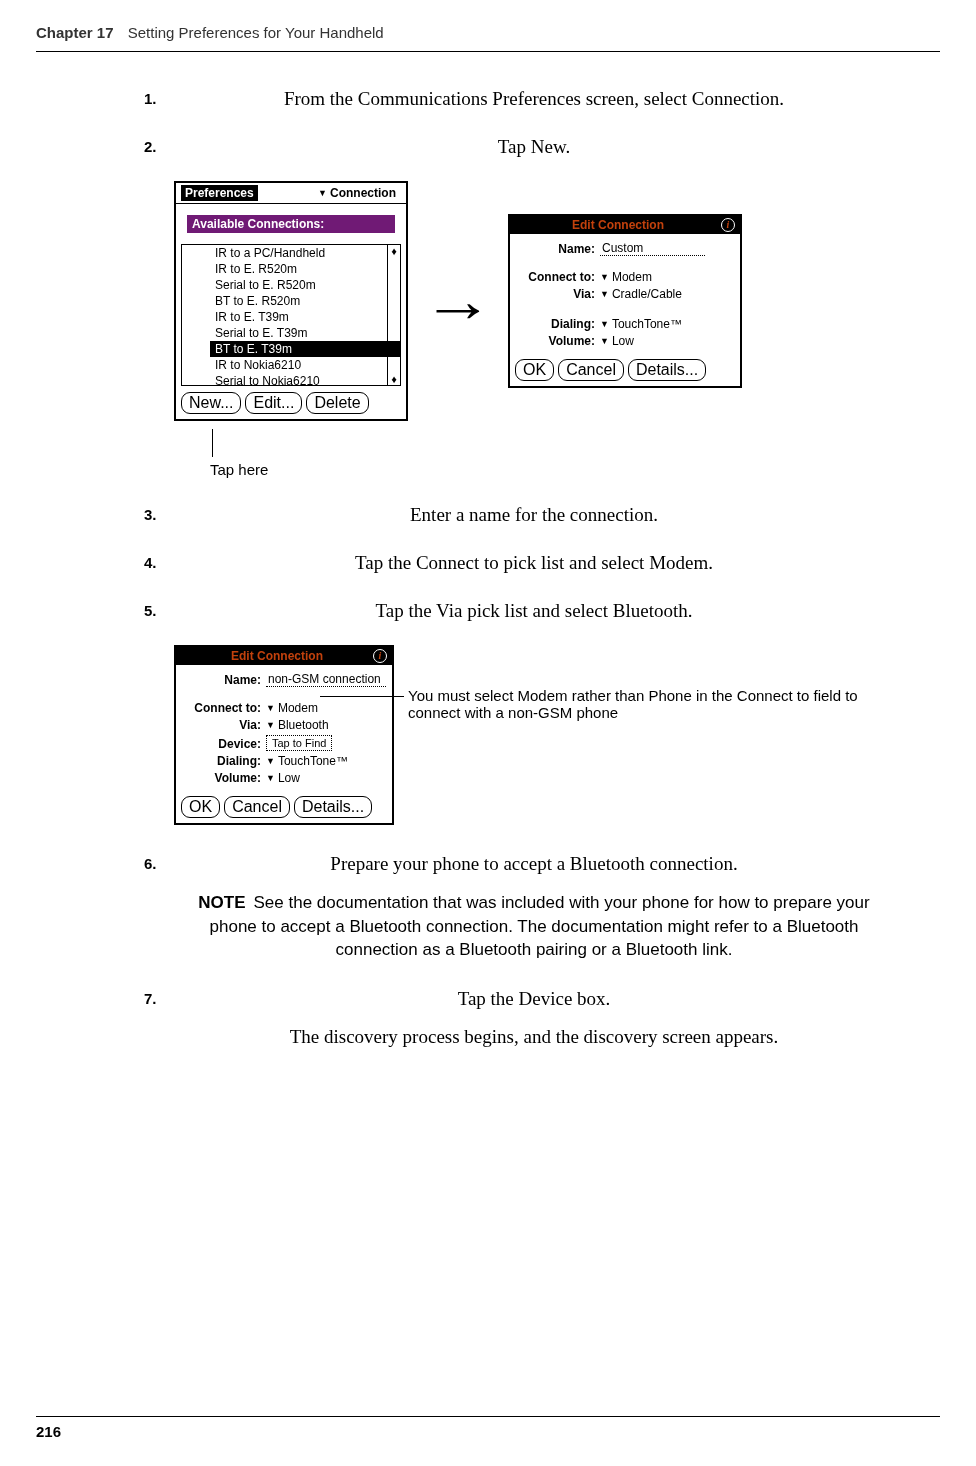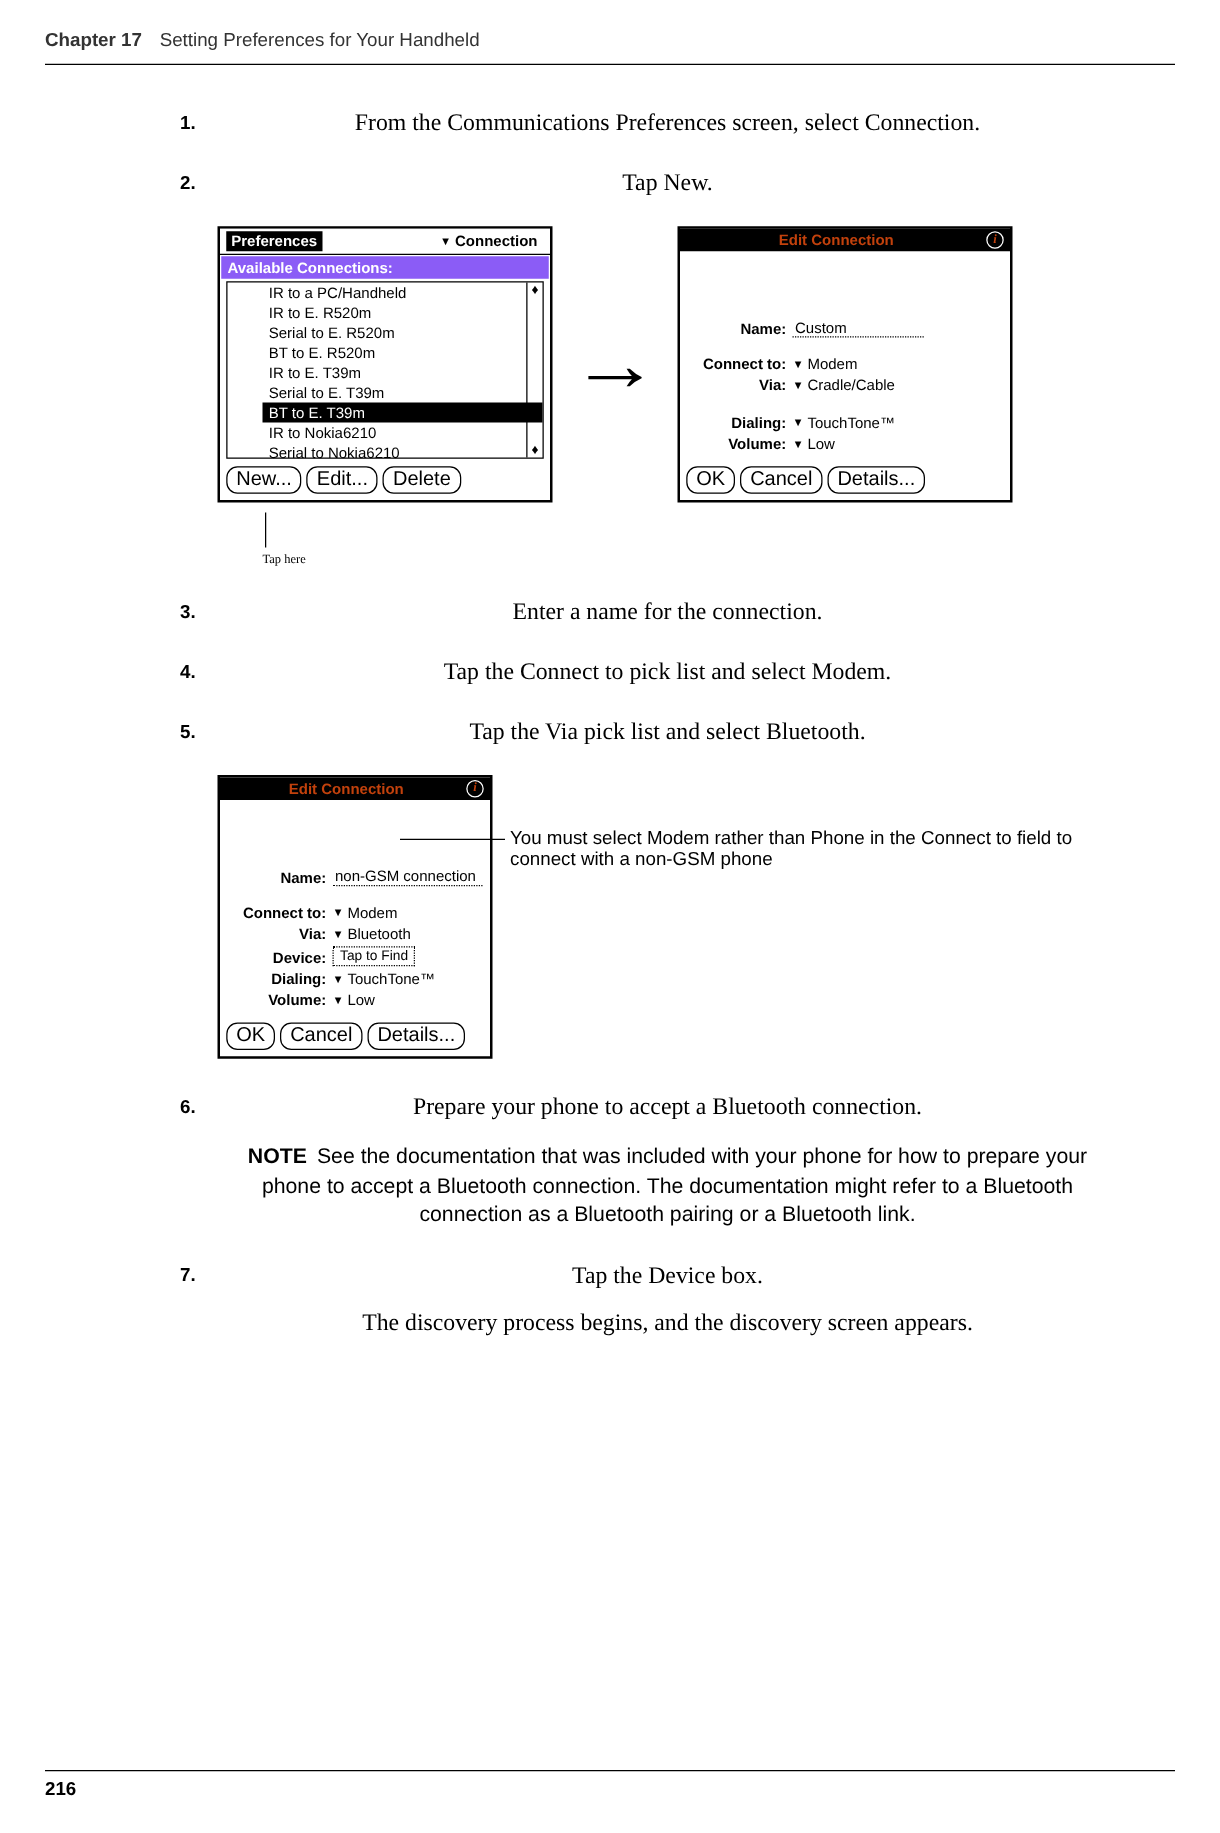--- a/index.html
+++ b/index.html
@@ -54,21 +54,21 @@
       font-size: 19px;
     }
     .figure-row {
       display: flex;
       align-items: center;
       margin: 4px 0 8px 30px;
       gap: 20px;
     }
     .palm-screen {
       border: 2px solid #000;
-      width: 268px;
+      width: 234px;
       background: #fff;
       font-family: Arial, Helvetica, sans-serif;
       font-size: 12px;
     }
     .ps-titlebar {
       background: #000;
       color: #c2410c;
       display: flex;
       justify-content: space-between;
       align-items: center;
@@ -77,25 +77,25 @@
     }
     .ps-titlebar .pick {
       background: #fff;
       color: #000;
       padding: 1px 5px;
       display: flex;
       align-items: center;
       gap: 3px;
     }
     .ps-subtitle {
-      background: #8b5cf6;
+      background: #701a75;
       color: #fff;
       font-weight: bold;
       padding: 2px 5px;
-      margin: 1px;
+      margin: 11px;
     }
     .ps-list {
       border: 1px solid #000;
       margin: 2px 5px;
       height: 142px;
       position: relative;
       padding-left: 28px;
     }
     .ps-list-item { padding: 1px 5px; }
     .ps-list-item.sel { background: #000; color: #fff; }
@@ -141,21 +141,20 @@
       font-weight: bold;
       width: 84px;
       text-align: right;
       padding-right: 5px;
     }
     .edit-val { display: flex; align-items: center; gap: 3px; }
     .dotted-input {
       border-bottom: 1px dotted #000;
       min-width: 105px;
       padding: 0 2px;
-      margin-top: 47px;
     }
     .info-icon {
       display: inline-block;
       width: 14px;
       height: 14px;
       border: 1.5px solid #fff;
       border-radius: 50%;
       text-align: center;
       line-height: 12px;
       font-family: serif;
@@ -163,22 +162,22 @@
       font-weight: bold;
       font-size: 10px;
     }
     .box-btn {
       border: 1px dotted #000;
       padding: 1px 5px;
       font-size: 11px;
     }
     .tap-here-callout {
       margin: 0 0 24px 66px;
-      font-family: Liberation Serif, serif;
-      font-size: 10px;
+      font-family: Liberation Sans, sans-serif;
+      font-size: 15px;
     }
     .callout-line {
       width: 1px;
       height: 28px;
       background: #000;
       margin-left: 2px;
       margin-bottom: 4px;
     }
     .fig2-wrap {
       display: flex;

